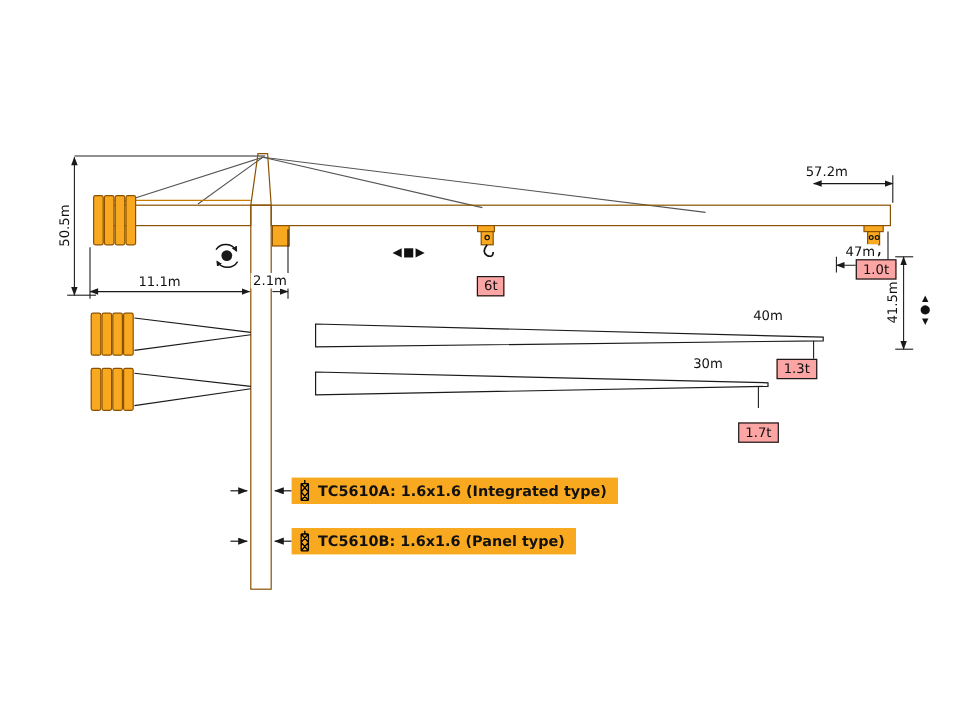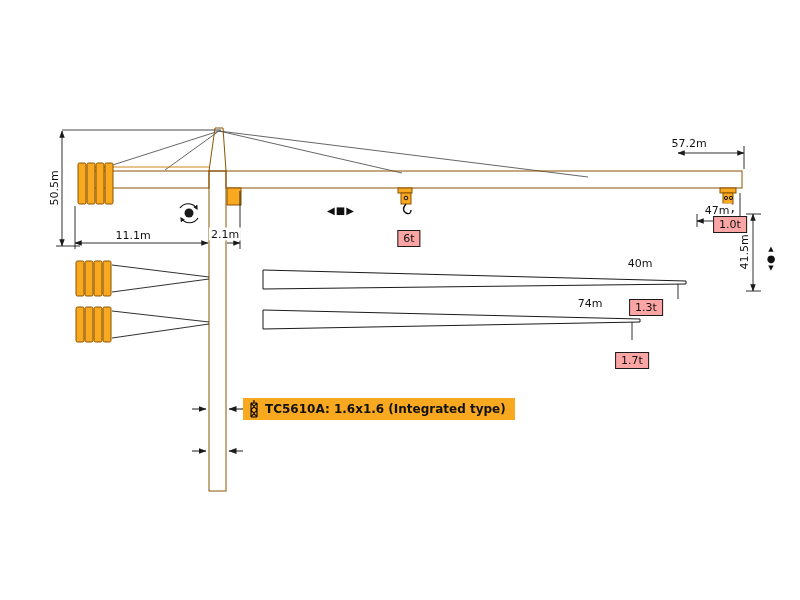--- a/index.html
+++ b/index.html
@@ -147,34 +147,40 @@
   </g>
 </svg>
 
 <div class="lbl rot" style="left:54px;top:188px">50.5m</div>
 <div class="lbl" style="left:133px;top:235px">11.1m</div>
 <div class="lbl" style="left:225px;top:234px">2.1m</div>
 <div class="lbl" style="left:689px;top:143px">57.2m</div>
 <div class="lbl" style="left:717px;top:210px">47m</div>
 <div class="lbl rot" style="left:744px;top:252px">41.5m</div>
 <div class="lbl" style="left:640px;top:263px">40m</div>
-<div class="lbl" style="left:590px;top:303px">74m</div>
+<div class="lbl" style="left:590px;top:303px">30m</div>
 
 <div class="tbox" style="left:409px;top:230px">6t</div>
 <div class="tbox" style="left:730px;top:216px">1.0t</div>
-<div class="tbox" style="left:646px;top:299px">1.3t</div>
+<div class="tbox" style="left:664px;top:299px">1.3t</div>
 <div class="tbox" style="left:632px;top:352px">1.7t</div>
 
 <div class="lbl ticon" style="left:341px;top:211px">◀■▶</div>
 <div class="hoist" style="left:771px;top:259px">
   <span>▲</span>
   <span class="dot">●</span>
   <span>▼</span>
 </div>
 
 <div class="model" style="left:243px;top:398px">
   <svg width="12" height="18" viewBox="0 0 12 18">
     <path d="M3,3 H9 M3,17 H9 M3,3 V17 M9,3 V17 M3,3 L9,10 M9,3 L3,10 M3,10 L9,17 M9,10 L3,17 M6,3 V0" stroke="#000" stroke-width="1.1" fill="none"></path>
   </svg>
   <span>TC5610A: 1.6x1.6 (Integrated type)</span>
 </div>
+<div class="model" style="left:243px;top:440px">
+  <svg width="12" height="18" viewBox="0 0 12 18">
+    <path d="M3,3 H9 M3,17 H9 M3,3 V17 M9,3 V17 M3,3 L9,10 M9,3 L3,10 M3,10 L9,17 M9,10 L3,17 M6,3 V0" stroke="#000" stroke-width="1.1" fill="none"></path>
+  </svg>
+  <span>TC5610B: 1.6x1.6 (Panel type)</span>
+</div>
 
 </div>
 
 </body></html>

